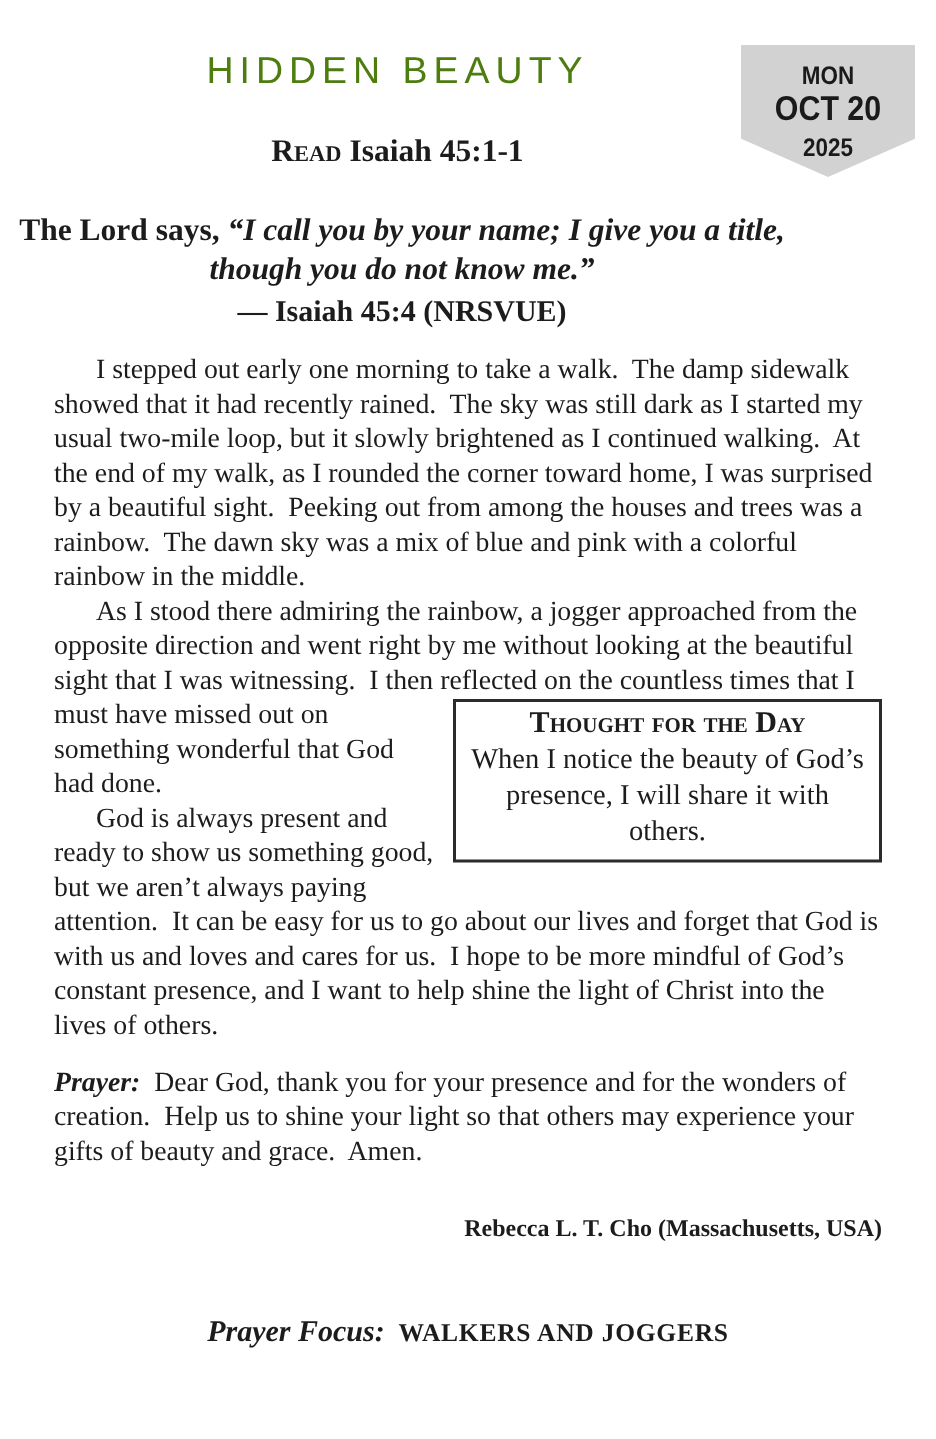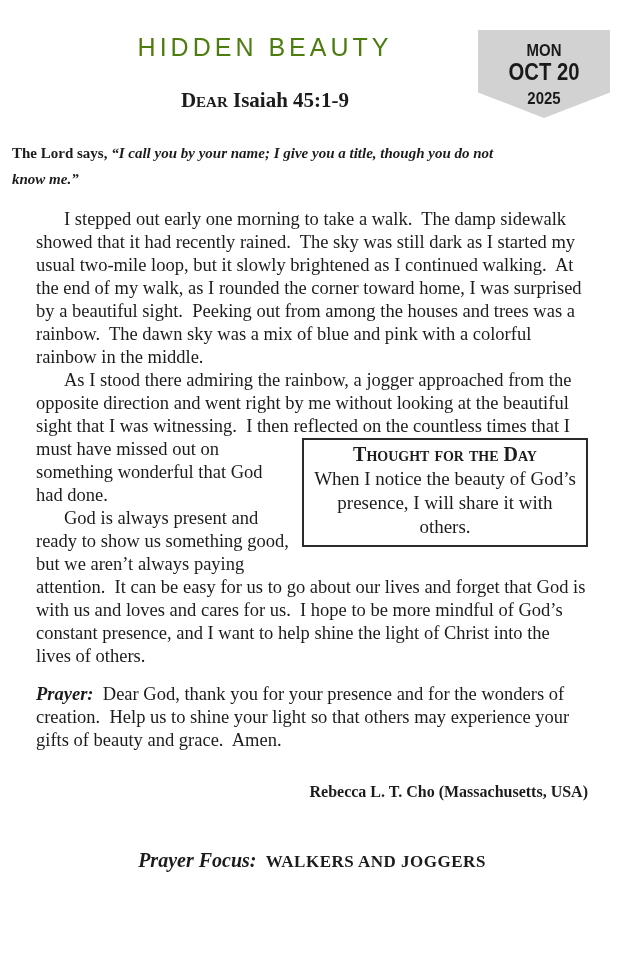--- a/index.html
+++ b/index.html
@@ -9,21 +9,21 @@
     box-sizing:border-box;
     padding:0 36px;
     background:#ffffff;
     color:#1c1c1c;
     font-family:"Liberation Serif",serif;
     overflow:hidden;
   }
   
   .badge{
     position:absolute;top:30px;right:14px;
-    width:132px;height:88px;
+    width:116px;height:88px;
     background:#d2d2d2;
     clip-path:polygon(0 0,100% 0,100% 71%,50% 100%,0 71%);
     text-align:center;
     font-family:"Liberation Sans",sans-serif;
     font-weight:bold;color:#1a1a1a;
   }
   .badge span{display:block;transform:scaleX(.88);transform-origin:center;}
   .badge .day{margin-top:12px;font-size:17px;line-height:18px;}
   .badge .date{font-size:23px;line-height:24px;}
   .badge .year{margin-top:6px;font-size:17px;line-height:18px;}
@@ -32,21 +32,21 @@
   .title{
     padding-top:33px;
     font-family:"Liberation Sans",sans-serif;
     font-weight:400;font-size:25px;line-height:28px;
     letter-spacing:4px;color:#4d7c0f;white-space:nowrap;
   }
   .read-line{margin-top:27px;font-size:21px;font-weight:bold;}
   .read-label{font-variant:small-caps;}
   .scripture{
     margin:27px -30px 0 -24px;
-    font-size:15px;font-weight:bold;line-height:26px;text-align:left;
+    font-size:21px;font-weight:bold;line-height:26px;text-align:center;
   }
   .scripture .quote{font-style:italic;}
   .attribution{margin:5px -30px 0 -24px;font-size:20px;font-weight:bold;text-align:center;}
   
   .body-text{margin-top:16px;font-size:18.5px;line-height:23px;}
   .body-text p{margin:0;text-indent:28px;white-space:pre-wrap;}
   
   .thought-box{
     float:right;
     box-sizing:border-box;
@@ -74,22 +74,23 @@
 <div class="page">
 
   <div class="badge" style="background: rgb(210, 210, 210);">
       <span class="day">MON</span>
       <span class="date">OCT 20</span>
       <span class="year">2025</span>
     </div>
 
   <div class="header">
     <div class="title">HIDDEN BEAUTY</div>
-    <div class="read-line"><span class="read-label">Dear</span> <span>Isaiah 45:1-9</span></div>
+    <div class="read-line"><span class="read-label">Read</span> <span>Isaiah 45:1-1</span></div>
     <div class="scripture"><span class="lead">The Lord says, </span><span class="quote">“I call you by your name; I give you a title, though you do not know me.”</span></div>
+    <div class="attribution">— Isaiah 45:4 (NRSVUE)</div>
   </div>
 
   <div class="body-text">
     <p>I stepped out early one morning to take a walk.  The damp sidewalk showed that it had recently rained.  The sky was still dark as I started my usual two-mile loop, but it slowly brightened as I continued walking.  At the end of my walk, as I rounded the corner toward home, I was surprised by a beautiful sight.  Peeking out from among the houses and trees was a rainbow.  The dawn sky was a mix of blue and pink with a colorful rainbow in the middle.</p>
     <p><span>As I stood there admiring the rainbow, a jogger approached from the opposite direction and went right by me without looking at the beautiful sight that I was witnessing.  I then reflected on the countless times that I must have missed </span><span class="thought-box"><span class="thought-title">Thought for the Day</span><br><span>When I notice the beauty of God’s presence, I will share it with others.</span></span><span>out on something wonderful that God had done.</span></p>
     <p>God is always present and ready to show us something good, but we aren’t always paying attention.  It can be easy for us to go about our lives and forget that God is with us and loves and cares for us.  I hope to be more mindful of God’s constant presence, and I want to help shine the light of Christ into the lives of others.</p>
   </div>
 
   <div class="prayer"><span class="prayer-label">Prayer:</span><span>  Dear God, thank you for your presence and for the wonders of creation.  Help us to shine your light so that others may experience your gifts of beauty and grace.  Amen.</span></div>
 

